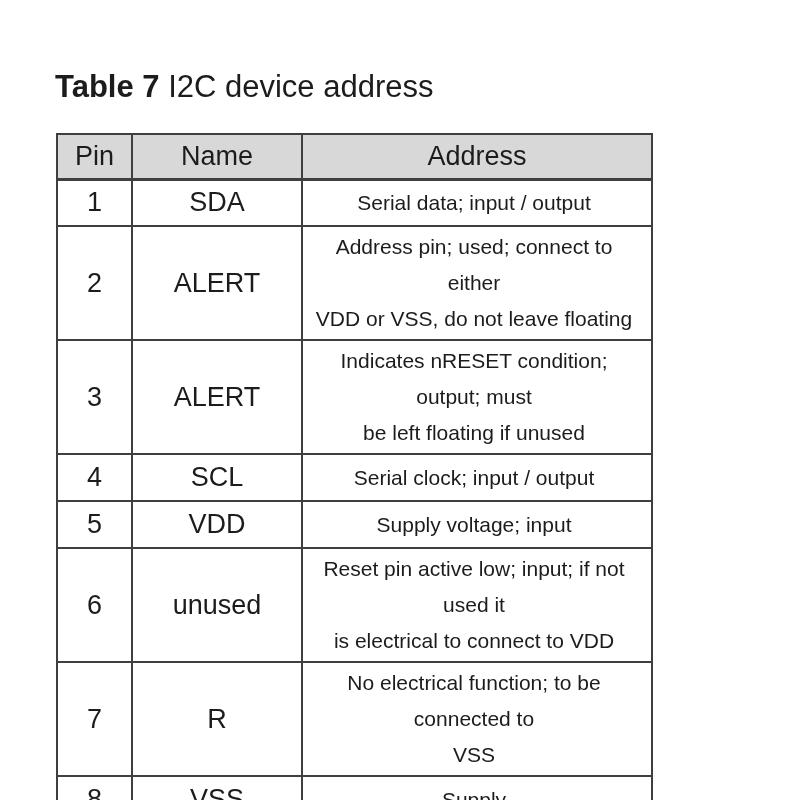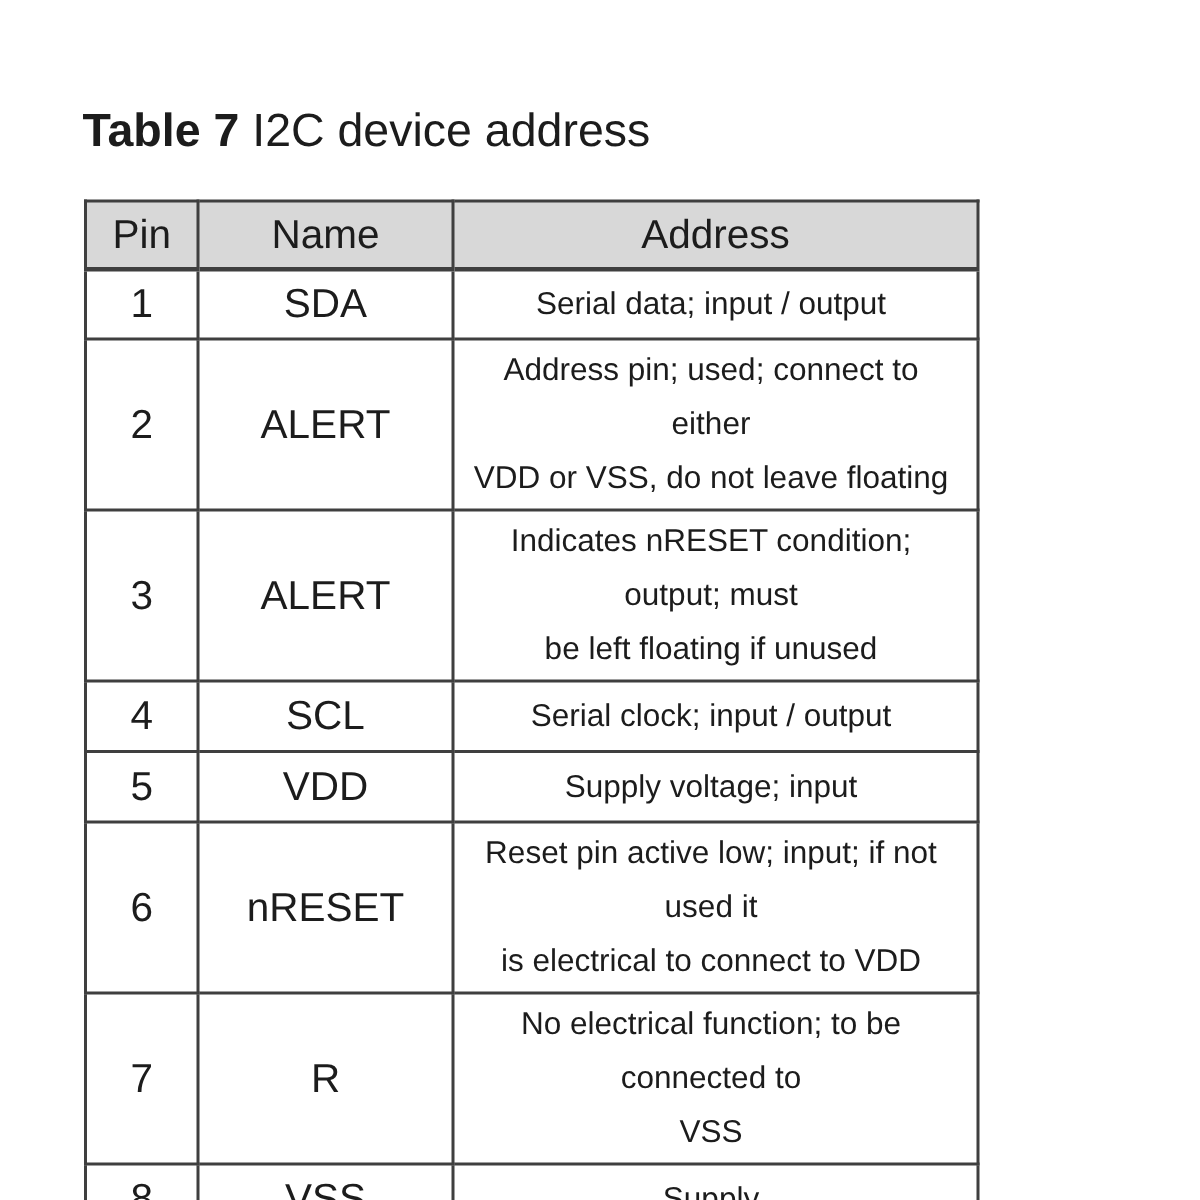--- a/index.html
+++ b/index.html
@@ -111,21 +111,21 @@
         <td class="cell-name">SCL</td>
         <td class="cell-comment">Serial clock; input / output</td>
       </tr>
       <tr class="r-single">
         <td class="cell-pin">5</td>
         <td class="cell-name">VDD</td>
         <td class="cell-comment">Supply voltage; input</td>
       </tr>
       <tr class="r-double">
         <td class="cell-pin">6</td>
-        <td class="cell-name">nRESET</td>
+        <td class="cell-name">unused</td>
         <td class="cell-comment">Reset pin active low; input; if not used it
 is electrical to connect to VDD</td>
       </tr>
       <tr class="r-double">
         <td class="cell-pin">7</td>
         <td class="cell-name">R</td>
         <td class="cell-comment">No electrical function; to be connected to
 VSS</td>
       </tr>
       <tr class="r-single">

